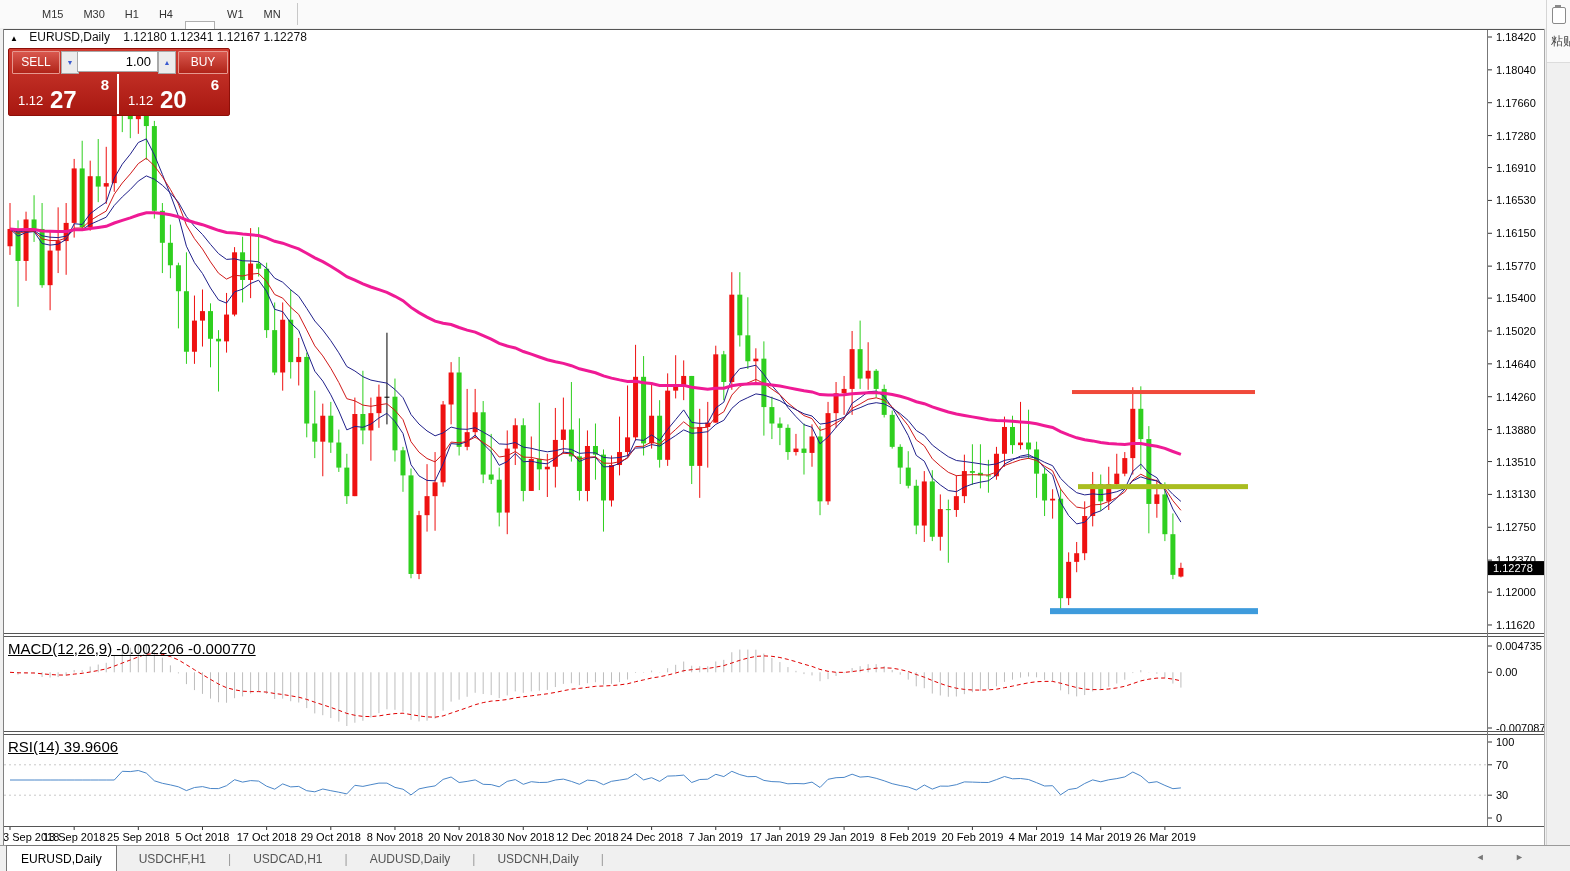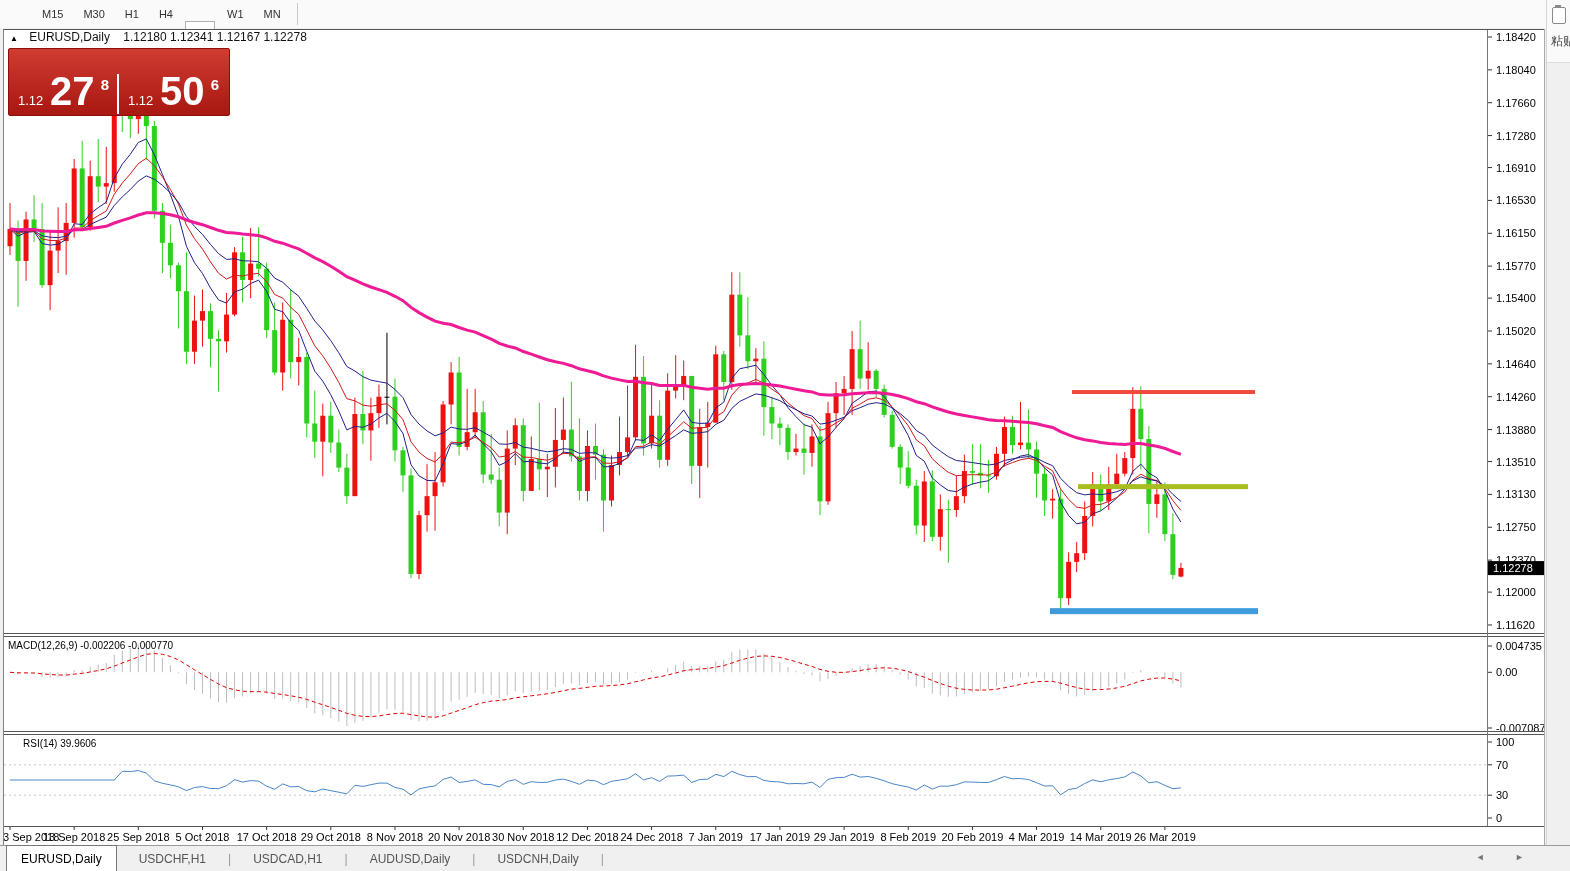--- a/index.html
+++ b/index.html
@@ -29,26 +29,26 @@
   .tp-sdown{left:52px;}
   .tp-sup{left:149px;}
   .tp-vol{position:absolute;left:68px;top:2px;width:81px;height:21px;background:#fff;border:1px solid #a9a9a9;
           box-sizing:border-box;font-size:13px;color:#000;text-align:right;padding:2px 6px 0 0;}
   .tp-row2{position:absolute;left:0;top:25px;width:220px;height:40px;}
   .quote{position:absolute;top:1px;width:107px;height:38px;color:#fff;}
   .quote.bid{left:1px;}
   .quote.ask{left:111px;}
   .tp-divider{position:absolute;left:108px;top:0;width:2px;height:40px;background:#fff;}
   .q-small{position:absolute;bottom:5px;left:8px;font-size:13px;font-weight:normal;}
-  .q-big{position:absolute;bottom:-1px;left:40px;font-size:40px;font-weight:bold;}
+  .q-big{position:absolute;bottom:-1px;left:40px;font-size:24px;font-weight:bold;}
   .q-sup{position:absolute;top:1px;right:8px;font-size:15px;font-weight:bold;}
   
-  .ind-label{position:absolute;font-size:10px;color:#000;white-space:nowrap;}
+  .ind-label{position:absolute;font-size:15px;color:#000;white-space:nowrap;text-decoration:underline;}
   #macd-label{left:8px;top:640px;}
-  #rsi-label{left:8px;top:738px;margin-left:15px;}
+  #rsi-label{left:8px;top:738px;}
   
   .side-panel{position:absolute;left:1546px;top:0;width:24px;height:871px;background:#f0f0f0;border-left:1px solid #d5d5d5;padding-left:29px;}
   .side-top{position:absolute;left:0;top:0;width:24px;height:62px;background:#fafafa;overflow:hidden;cursor:pointer;}
   .paste-icon{position:absolute;left:5px;top:7px;width:12px;height:15px;border:1px solid #8a8a8a;border-radius:2px;background:#fff;}
   .paste-icon:before{content:"";position:absolute;left:2px;top:-3px;width:6px;height:3px;background:#8a8a8a;}
   .paste-label{position:absolute;left:4px;top:33px;font-size:12px;color:#444;white-space:nowrap;}
   .side-div{position:absolute;left:0;top:62px;width:24px;height:1px;background:#dcdcdc;}
   
   .tabbar{position:absolute;left:0;top:845px;width:1570px;height:26px;background:#f0f0f0;border-top:1px solid #9a9a9a;}
   .tabs{position:absolute;left:6px;top:0;height:26px;display:flex;align-items:center;}
@@ -649,30 +649,37 @@
       <line x1="1544.5" x2="1544.5" y1="29" y2="845" stroke="#aaa"></line>
     </svg>
 
   <div class="chart-header">
     <span class="tri">▲</span>
     <span>EURUSD,Daily</span>
     <span class="vals">1.12180 1.12341 1.12167 1.12278</span>
   </div>
 
   <div class="trade-panel">
+    <div class="tp-row1">
+      <div class="tp-btn tp-sell">SELL</div>
+      <div class="tp-spin tp-sdown">▼</div>
+      <div class="tp-vol">1.00</div>
+      <div class="tp-spin tp-sup">▲</div>
+      <div class="tp-btn tp-buy">BUY</div>
+    </div>
     <div class="tp-row2">
       <div class="quote bid">
         <span class="q-small">1.12</span>
         <span class="q-big">27</span>
         <span class="q-sup">8</span>
       </div>
       <div class="tp-divider"></div>
       <div class="quote ask">
         <span class="q-small">1.12</span>
-        <span class="q-big">50</span>
+        <span class="q-big">20</span>
         <span class="q-sup">6</span>
       </div>
     </div>
   </div>
 
   <div id="macd-label" class="ind-label">MACD(12,26,9) -0.002206 -0.000770</div>
   <div id="rsi-label" class="ind-label">RSI(14) 39.9606</div>
 
   <div class="side-panel">
     <div class="side-top">

